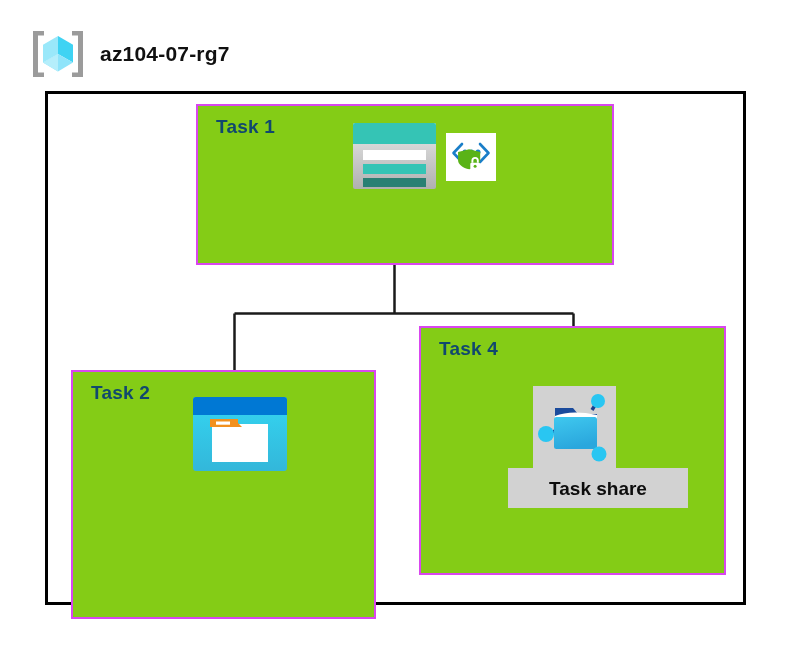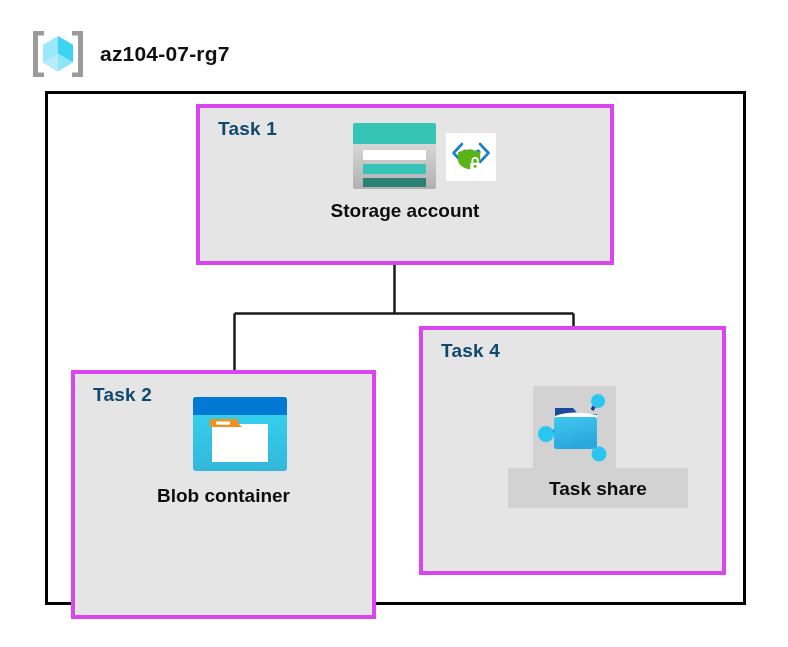--- a/index.html
+++ b/index.html
@@ -53,22 +53,22 @@
     width: 701px;
     height: 514px;
     border: 3px solid #000000;
     box-sizing: border-box;
     background: #ffffff;
   }
 
   
   .task-box {
     position: absolute;
-    background: #e5e5e5;
-    border: 4px solid #d946ef;
+    background: #84cc16;
+    border: 2px solid #d946ef;
     box-sizing: border-box;
   }
   #task-1-box { left: 196px; top: 104px; width: 418px; height: 161px; }
   #task-2-box { left: 71px;  top: 326px; width: 305px; height: 249px; margin-top: 44px; }
   #task-3-box { left: 419px; top: 326px; width: 307px; height: 249px; }
 
   .task-label {
     position: absolute;
     left: 18px;
     top: 10px;
@@ -190,21 +190,20 @@
 
       <path d="M27 20 L40.5 23.5 L40.5 33 C40.5 38.5 34.8 42.5 27 44.5
                C19.2 42.5 13.5 38.5 13.5 33 L13.5 23.5 Z" transform="translate(5.5,-1) scale(0.82) translate(-5.5,1)" fill="#5ab317"></path>
 
       <rect x="24.3" y="29.8" width="9.5" height="8" rx="1.2" fill="#ffffff"></rect>
       <path d="M26.4 29.8 L26.4 27.6 a2.7 2.7 0 0 1 5.4 0 L31.8 29.8" stroke="#ffffff" stroke-width="1.9" fill="none"></path>
       <circle cx="29.1" cy="33.3" r="1.5" fill="#5ab317"></circle>
     </svg>
   </div>
 
-  <div class="node-label" style="left:196px; top:200px; width:418px;">Storage account</div>
 
   <div class="task-box" id="task-2-box">
     <div class="task-label">Task 2</div>
   </div>
 
   <div class="icon-wrap" id="blob-container-icon">
     <svg width="96" height="76" viewBox="0 0 96 76" xmlns="http://www.w3.org/2000/svg">
       <defs>
         <linearGradient id="gradBlobBody" x1="0" y1="0" x2="0" y2="1">
           <stop offset="0%" stop-color="#34d6f2"></stop>
@@ -215,21 +214,20 @@
       <path d="M1 4 a3 3 0 0 1 3 -3 L92 1 a3 3 0 0 1 3 3 L95 19 L1 19 Z" fill="#0078d4"></path>
 
       <rect x="20" y="28" width="56" height="38" fill="#ffffff"></rect>
 
       <path d="M18 25 L44 25 L50 31 L18 31 Z" fill="#f2901e"></path>
       <rect x="18" y="23" width="28" height="8" fill="#f2901e"></rect>
       <rect x="24" y="25.5" width="14" height="3.2" fill="#ffffff"></rect>
     </svg>
   </div>
 
-  <div class="node-label" style="left:71px; top:485px; width:305px;">Blob container</div>
 
   <div class="task-box" id="task-3-box">
     <div class="task-label">Task 4</div>
   </div>
 
   <div class="icon-wrap" id="file-share-iconbox"></div>
 
   <div class="icon-wrap" id="file-share-icon">
     <svg width="80" height="80" viewBox="0 0 80 80" xmlns="http://www.w3.org/2000/svg">
       <defs>

